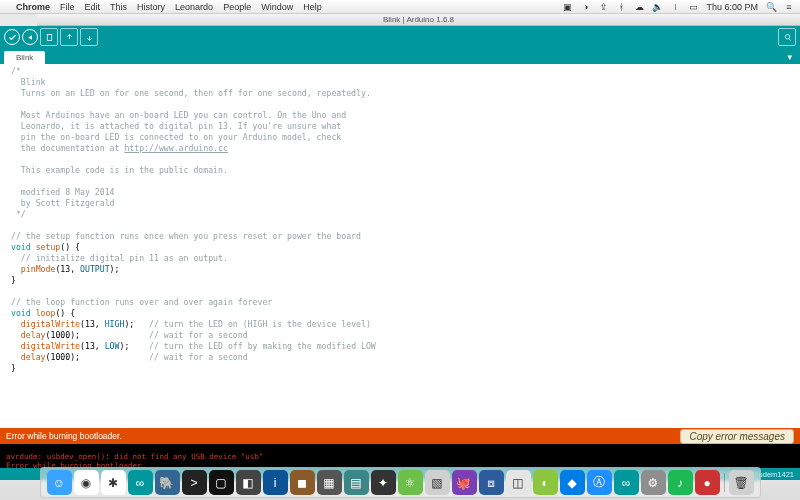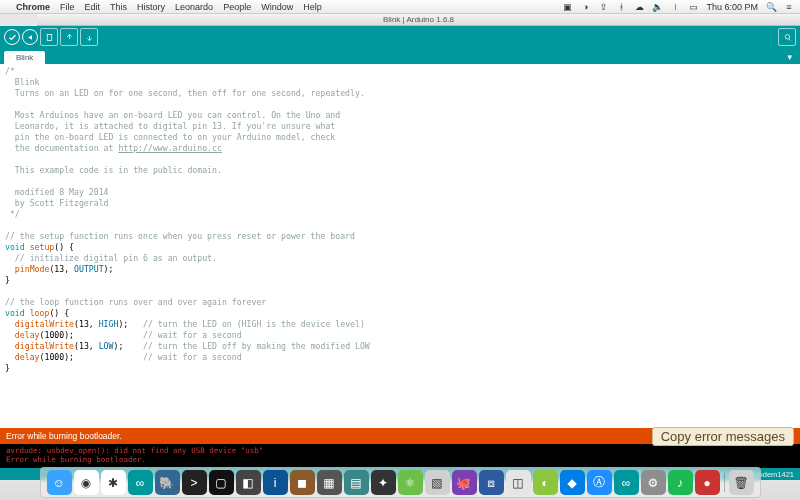--- a/index.html
+++ b/index.html
@@ -77,21 +77,21 @@
   .tabstrip .tab-menu { margin-left: auto; margin-right: 6px; color: #fff; padding: 2px; cursor: pointer;}
 
   
   .editor {
     background: #fff;
     height: 364px;
     overflow: hidden;
     font-family: Monaco, Menlo, Consolas, monospace;
     font-size: 8.2px;
     line-height: 11px;
-    padding: 2px 5px;
+    padding: 2px 11px;
     white-space: pre;
   }
   .c-gray { color: #95a5a6; }
   .c-kw { color: #00979d; }
   .c-fn { color: #d35400; }
   .c-const { color: #006699; }
   .c-link { text-decoration: underline; color: #95a5a6;}
 
   
   .err-banner {
@@ -102,30 +102,31 @@
     color: #fff;
     font-size: 8.5px;
   }
   .copy-btn {
     margin-left: auto;
     background: #f3edd7;
     color: #5a4a1f;
     border: 1px solid #c8bc8a;
     border-radius: 3px;
     padding: 1px 8px;
-    font-size: 13px;
+    font-size: 10px;
     cursor: pointer;
+    font-style: italic;
   }
   .console {
     height: 24px;
     background: #000;
     color: #c0392b;
     font-family: Monaco, Menlo, monospace;
     font-size: 7.5px;
-    padding: 2px 6px;
+    padding: 8px 6px;
     line-height: 9px;
     white-space: pre;
   }
   .statusbar {
     height: 12px;
     background: #00979d;
     color: #e0f7f8;
     font-size: 7.5px;
     display: flex; align-items: center; justify-content: flex-end;
     padding: 0 6px;
@@ -241,21 +242,21 @@
 <span class="c-gray"><span>  the documentation at </span><span class="c-link">http://www.arduino.cc</span></span>
 <span class="c-gray"></span>
 <span class="c-gray">  This example code is in the public domain.</span>
 <span class="c-gray"></span>
 <span class="c-gray">  modified 8 May 2014</span>
 <span class="c-gray">  by Scott Fitzgerald</span>
 <span class="c-gray"> */</span>
 
 <span class="c-gray">// the setup function runs once when you press reset or power the board</span>
 <span class="c-kw">void</span> <span class="c-fn">setup</span>() {
-<span class="c-gray">  // initialize digital pin 6 as an output.</span>
+<span class="c-gray">  // initialize digital pin 11 as an output.</span>
   <span class="c-fn">pinMode</span>(<span>13</span>, <span class="c-const">OUTPUT</span>);
 }
 
 <span class="c-gray">// the loop function runs over and over again forever</span>
 <span class="c-kw">void</span> <span class="c-fn">loop</span>() {
   <span class="c-fn">digitalWrite</span>(<span>13</span>, <span class="c-const">HIGH</span>);<span class="c-gray">   // turn the LED on (HIGH is the device level)</span>
   <span class="c-fn">delay</span>(<span>1000</span>);<span class="c-gray">              // wait for a second</span>
   <span class="c-fn">digitalWrite</span>(<span>13</span>, <span class="c-const">LOW</span>);<span class="c-gray">    // turn the LED off by making the modified LOW</span>
   <span class="c-fn">delay</span>(<span>1000</span>);<span class="c-gray">              // wait for a second</span>
 }

